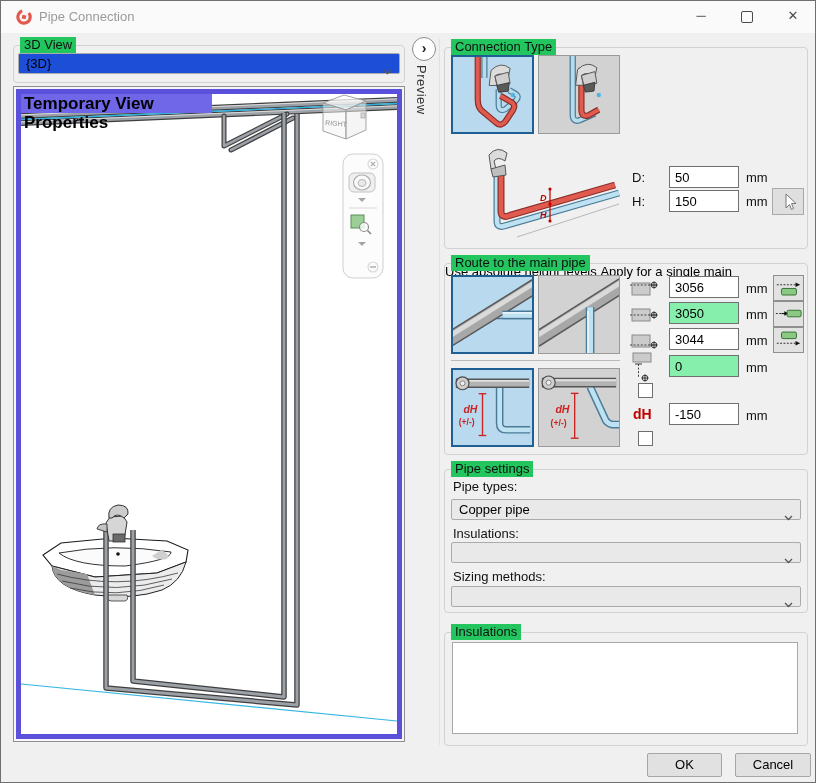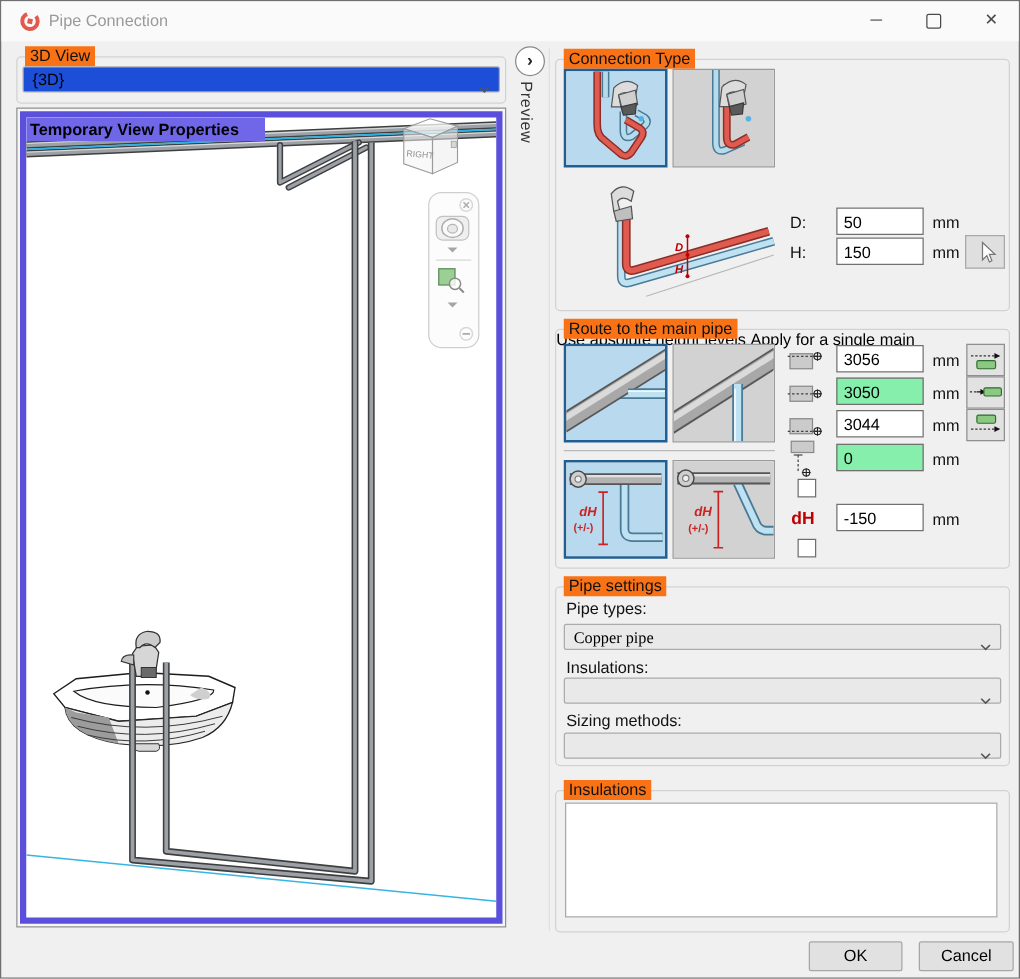--- a/index.html
+++ b/index.html
@@ -6,21 +6,21 @@
   .window{position:relative;width:816px;height:783px;background:#f0f0f0;border:1px solid #6f6f6f;
     font-family:"Liberation Sans",sans-serif;font-size:13px;color:#000;box-sizing:border-box;overflow:hidden;}
   .abs{position:absolute;}
   
   .titlebar{position:absolute;left:0;top:0;right:0;height:32px;background:#fafafa;}
   .title-text{position:absolute;left:38px;top:0;line-height:32px;color:#9a9a9a;font-size:13px;}
   .winbtn{position:absolute;top:0;width:44px;height:32px;text-align:center;line-height:30px;color:#4a4a4a;font-size:13px;cursor:default;}
   .max-glyph{display:inline-block;width:10px;height:10px;border:1px solid #4a4a4a;border-radius:2px;margin-top:10px;}
   
   .gb{position:absolute;border:1px solid #d2d2d2;border-radius:4px;}
-  .legend{position:absolute;top:-9px;left:6px;background:#f97316;padding:0 4px;line-height:16px;white-space:nowrap;color:#111;}
+  .legend{position:absolute;top:-9px;left:6px;background:#22c55e;padding:0 4px;line-height:16px;white-space:nowrap;color:#111;}
   .plain-label{position:absolute;line-height:15px;color:#111;white-space:nowrap;}
   
   .field{position:absolute;box-sizing:border-box;width:70px;height:22px;border:1px solid #707070;background:#fff;
     font-family:"Liberation Sans",sans-serif;font-size:13px;padding:0 5px;color:#000;}
   .field.hl{background:#86efac;}
   .unit{position:absolute;line-height:15px;color:#111;}
   .cb{position:absolute;width:13px;height:13px;background:#fff;border:1px solid #6e6e6e;}
   .select{position:absolute;box-sizing:border-box;background:#e9e9e9;border:1px solid #ababab;border-radius:2px;
     height:21px;line-height:19px;padding-left:7px;color:#000;}
   .select .chev{position:absolute;right:7px;top:7px;}
@@ -29,21 +29,21 @@
   .thumb.unsel{border:1px solid #9a9a9a;}
   .thumb svg{display:block;}
   .pipe-btn{position:absolute;box-sizing:border-box;width:31px;height:26px;background:#e2e2e2;border:1px solid #8f8f8f;padding:0;}
   .pick-btn{position:absolute;box-sizing:border-box;width:32px;height:27px;background:#dfdfdf;border:1px solid #a8a8a8;padding:0;}
   .ricon{position:absolute;}
   .sep-line{position:absolute;background:#b9b9b9;}
   
   .vp-frame{position:absolute;left:12px;top:85px;width:392px;height:656px;background:#f6f6f6;border:1px solid #8f8f8f;box-sizing:border-box;padding:2px;}
   .vp-purple{width:100%;height:100%;box-sizing:border-box;border:5px solid #5b50dc;background:#fff;position:relative;overflow:hidden;}
   .vp-banner{position:absolute;left:0;top:0;width:191px;height:19px;background:#7066e8;color:#000;font-weight:bold;
-    font-size:13px;line-height:19px;padding-left:3px;box-sizing:border-box;}
+    font-size:17px;line-height:19px;padding-left:3px;box-sizing:border-box;}
   
   .expand-btn{position:absolute;left:411px;top:36px;width:22px;height:22px;border:1px solid #8a8a8a;border-radius:50%;
     background:#fff;text-align:center;line-height:20px;font-weight:bold;font-size:14px;color:#222;}
   .preview-label{position:absolute;left:413px;top:64px;writing-mode:vertical-rl;color:#333;font-size:13px;letter-spacing:0.5px;}
   .vsep{position:absolute;left:438px;top:38px;width:1px;height:706px;background:#e0e0e0;}
   
   .footer-btn{position:absolute;box-sizing:border-box;height:24px;background:#e1e1e1;border:1px solid #a6a6a6;border-radius:2px;
     text-align:center;line-height:22px;font-size:13px;color:#000;padding:0;font-family:"Liberation Sans",sans-serif;}
   .dh-red{position:absolute;color:#c00000;font-weight:bold;font-size:14px;line-height:16px;}
 </style>
@@ -381,21 +381,21 @@
     <span class="unit" style="left:301px;top:144px;">mm</span>
 
     <span class="cb" style="left:193px;top:167px;"></span>
     <span class="cb-label" style="left:213px;top:167px;">Apply for a single main</span>
   </div>
 
   <div class="gb" style="left:443px;top:468px;width:362px;height:142px;">
     <span class="legend">Pipe settings</span>
 
     <span class="plain-label" style="left:8px;top:9px;">Pipe types:</span>
-    <div class="select" style="left:6px;top:29px;width:350px;font-family:Liberation Serif, serif;">
+    <div class="select" style="left:6px;top:29px;width:350px;">
       <span>Copper pipe</span>
       <span class="chev">
         <svg width="9" height="6">
             <polyline points="1,1 4.5,4.5 8,1" stroke="#555" fill="none" stroke-width="1.3"></polyline>
           </svg>
       </span>
     </div>
 
     <span class="plain-label" style="left:8px;top:56px;">Insulations:</span>
     <div class="select" style="left:6px;top:72px;width:350px;">

